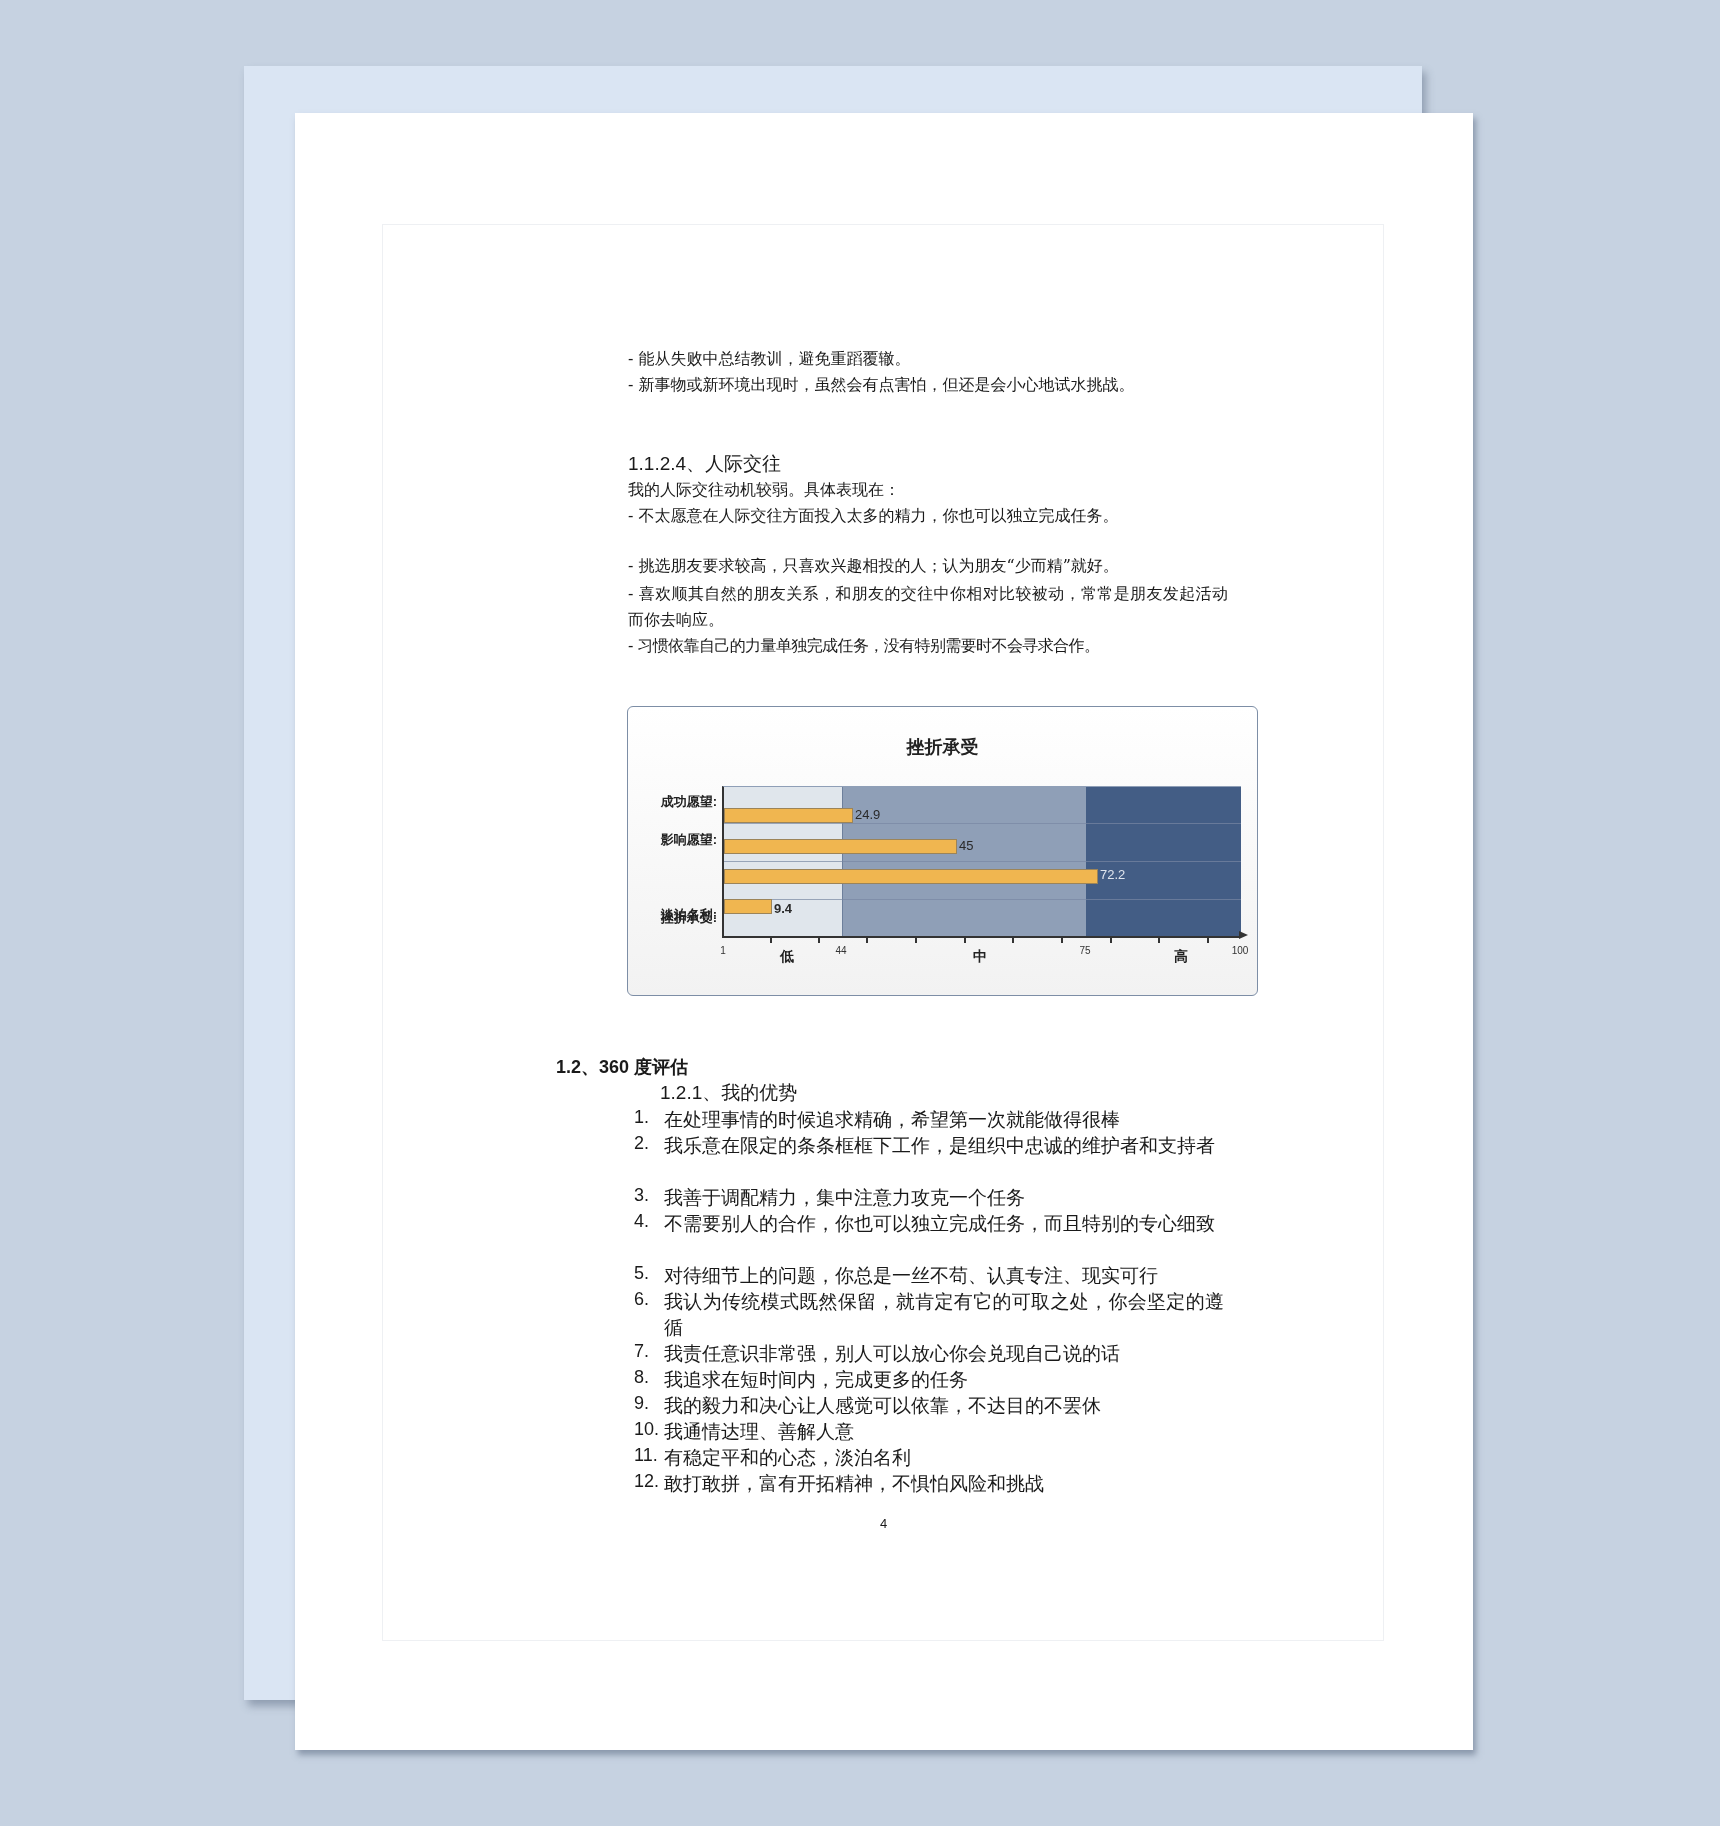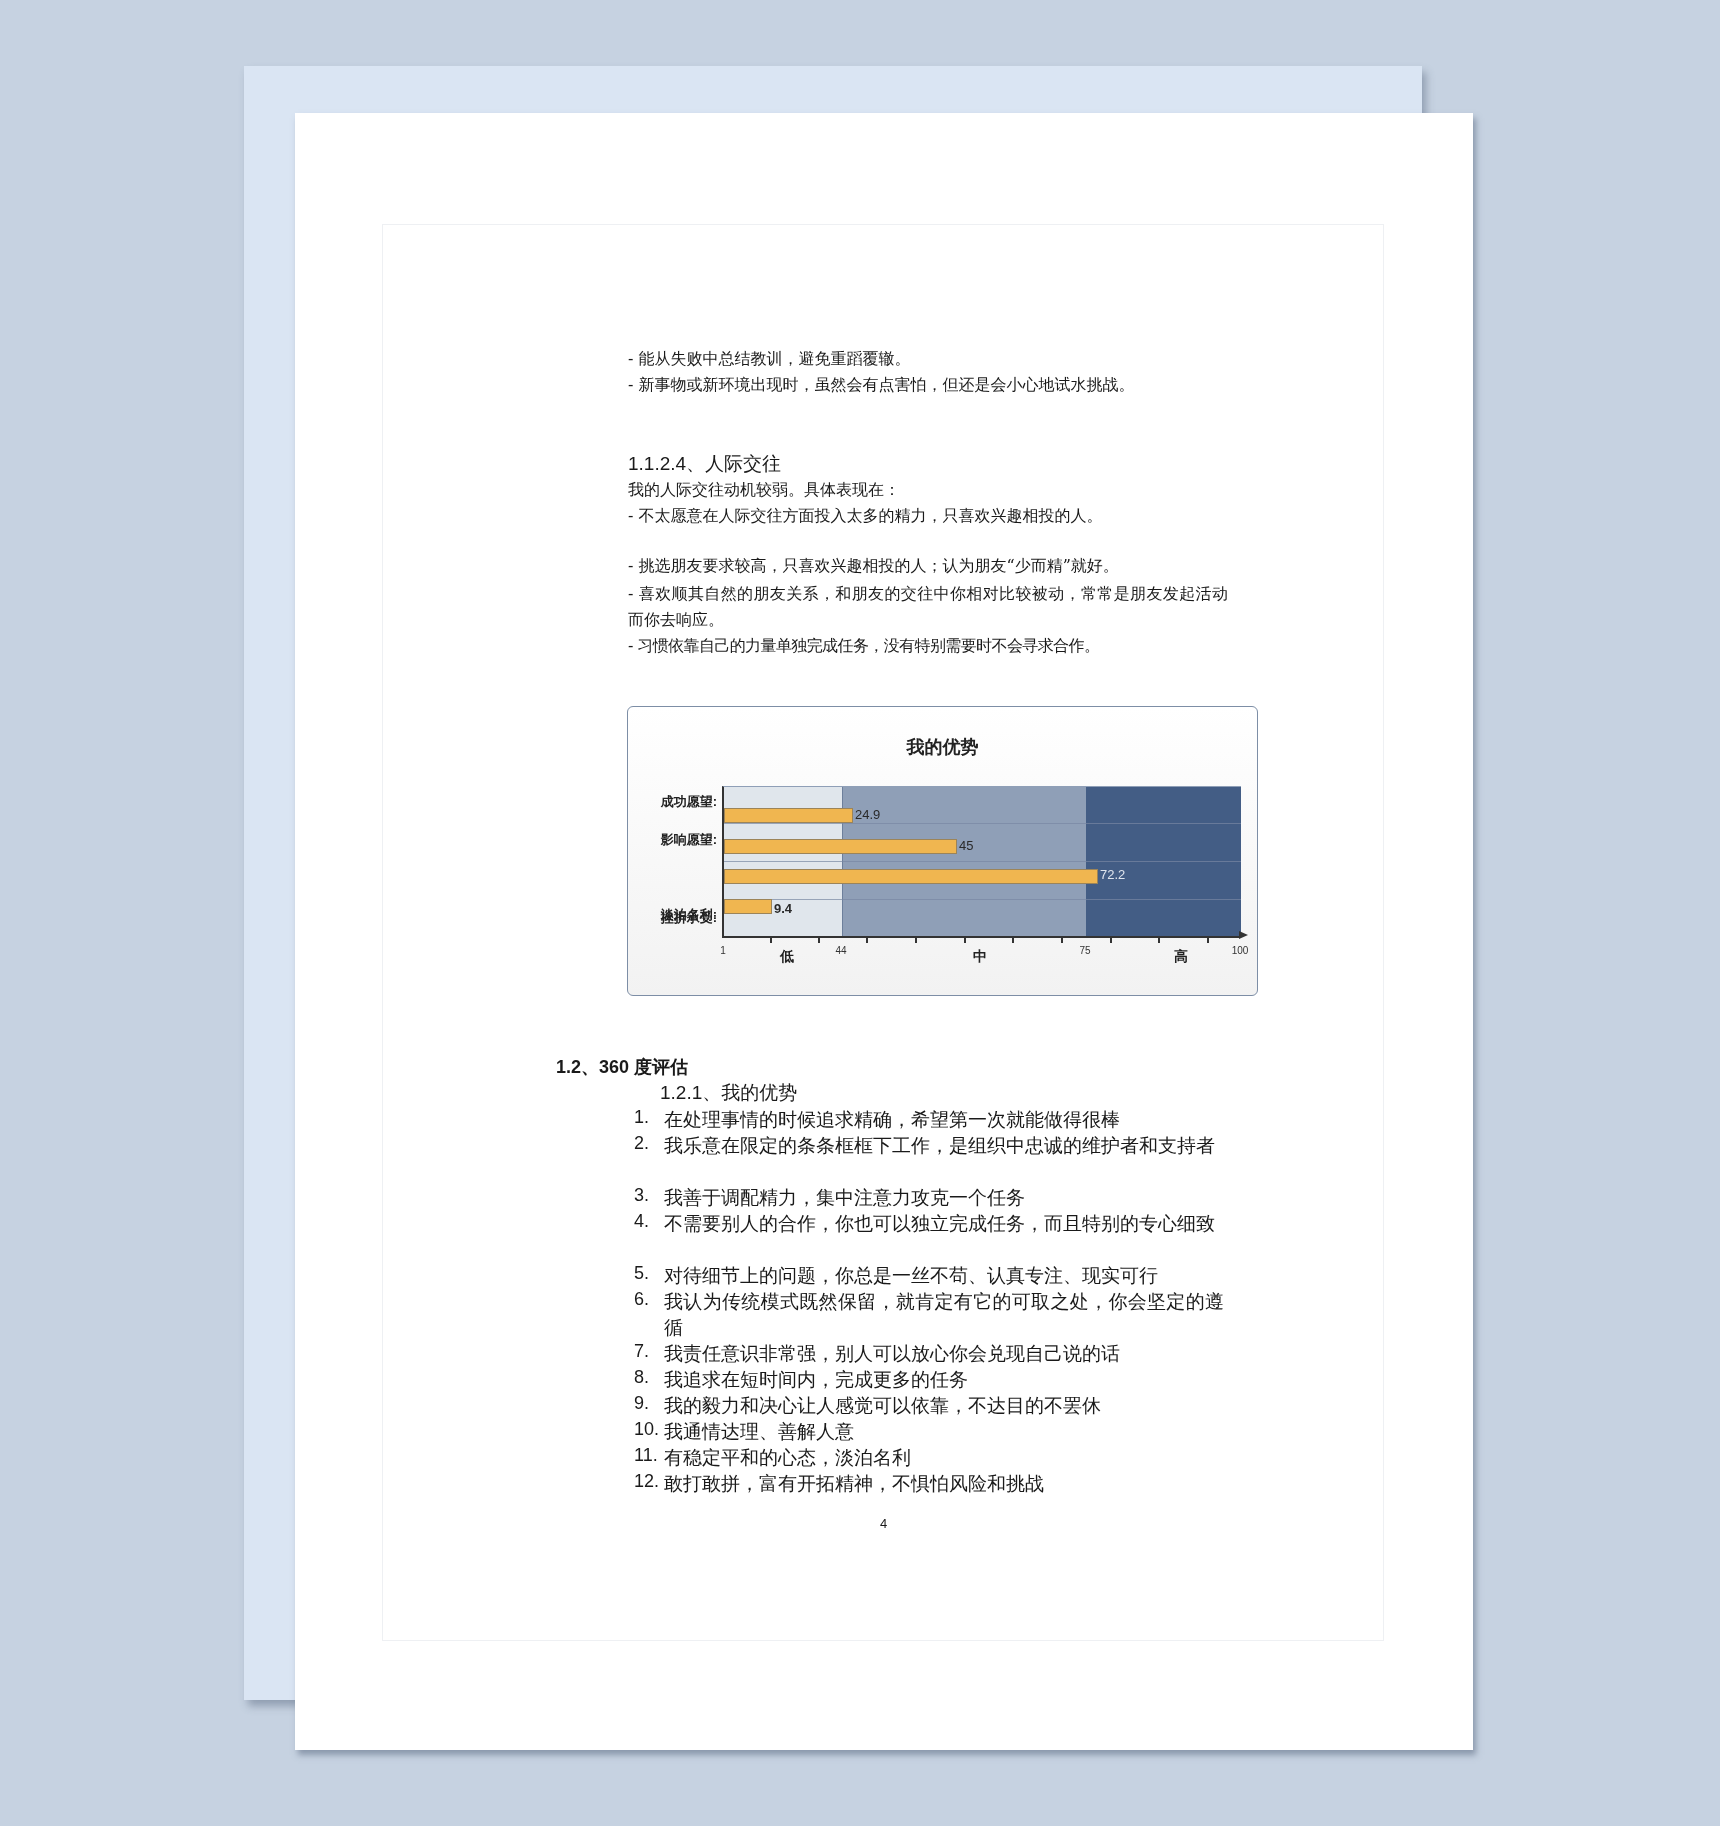--- a/index.html
+++ b/index.html
@@ -71,27 +71,27 @@
 <div class="back-page"></div>
 
 <div class="front-page">
   <div class="margin-box"></div>
 
   <div class="para" style="top:233px;">- 能从失败中总结教训，避免重蹈覆辙。</div>
   <div class="para" style="top:259px;">- 新事物或新环境出现时，虽然会有点害怕，但还是会小心地试水挑战。</div>
 
   <div class="txt sans" style="left:333px; top:338px;">1.1.2.4、人际交往</div>
   <div class="para" style="top:364px;">我的人际交往动机较弱。具体表现在：</div>
-  <div class="para" style="top:390px;">- 不太愿意在人际交往方面投入太多的精力，只喜欢兴趣相投的人。</div>
+  <div class="para" style="top:390px;">- 不太愿意在人际交往方面投入太多的精力，你也可以独立完成任务。</div>
   <div class="para" style="top:416px;margin-top:24px;">- 挑选朋友要求较高，只喜欢兴趣相投的人；认为朋友“少而精”就好。</div>
   <div class="para" style="top:468px;">- 喜欢顺其自然的朋友关系，和朋友的交往中你相对比较被动，常常是朋友发起活动而你去响应。</div>
   <div class="para" style="top:520px; letter-spacing:-0.6px;">- 习惯依靠自己的力量单独完成任务，没有特别需要时不会寻求合作。</div>
 
   <div class="chart-box">
-    <div class="chart-title">我的优势</div>
+    <div class="chart-title">挫折承受</div>
 
     <div class="cat-label" style="top:86px;">成功愿望:</div>
     <div class="cat-label" style="top:124px;">影响愿望:</div>
     <div class="cat-label" style="top:162px;margin-top:40px;">挫折承受:</div>
     <div class="cat-label" style="top:199px;">淡泊名利:</div>
 
     <div class="plot">
       <div class="zone" style="left:0; width:118px; background:#e0e6ec;"></div>
       <div class="zone" style="left:118px; width:244px; background:#8f9fb7; border-left:1px solid #6d7f9b;"></div>
       <div class="zone" style="left:362px; width:155px; background:#435d85;"></div>

